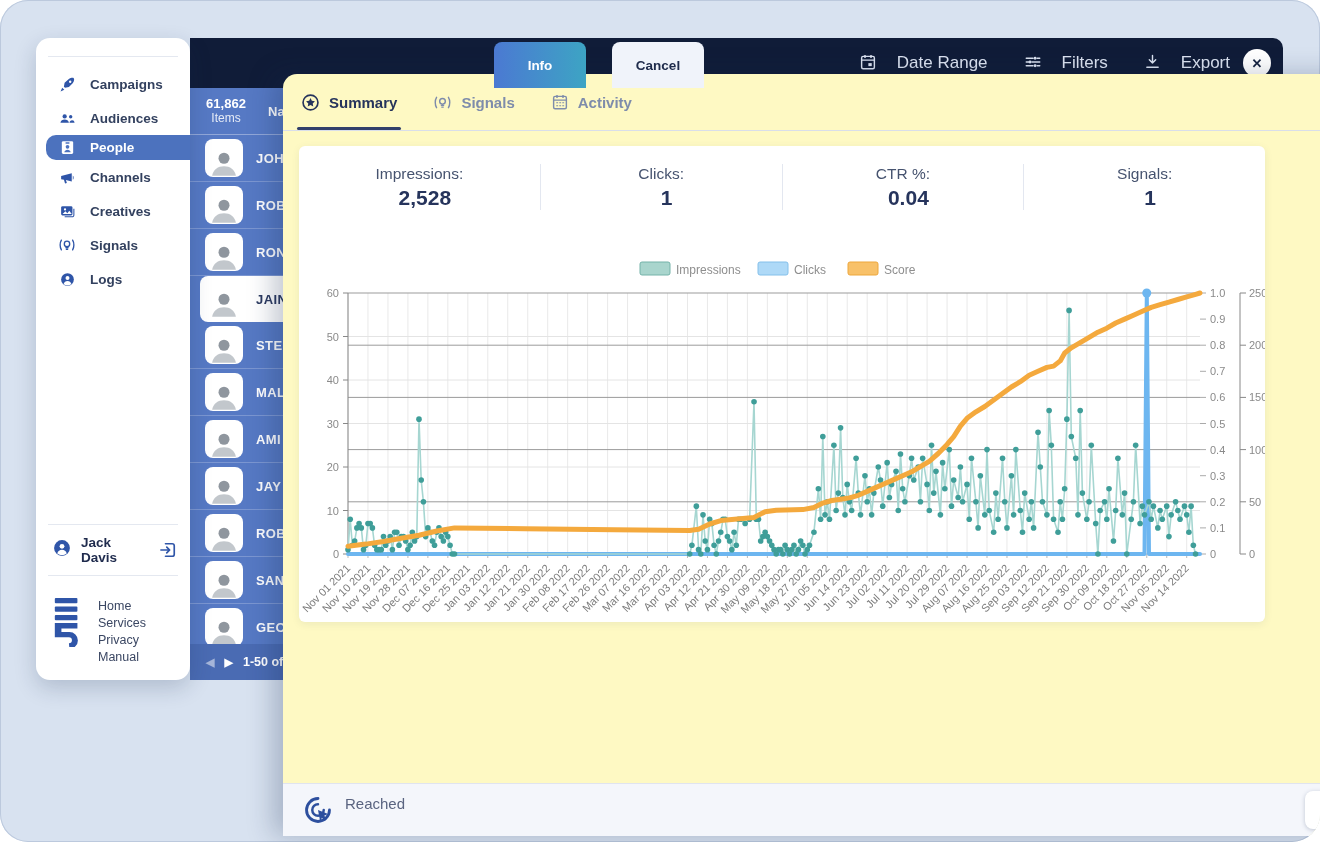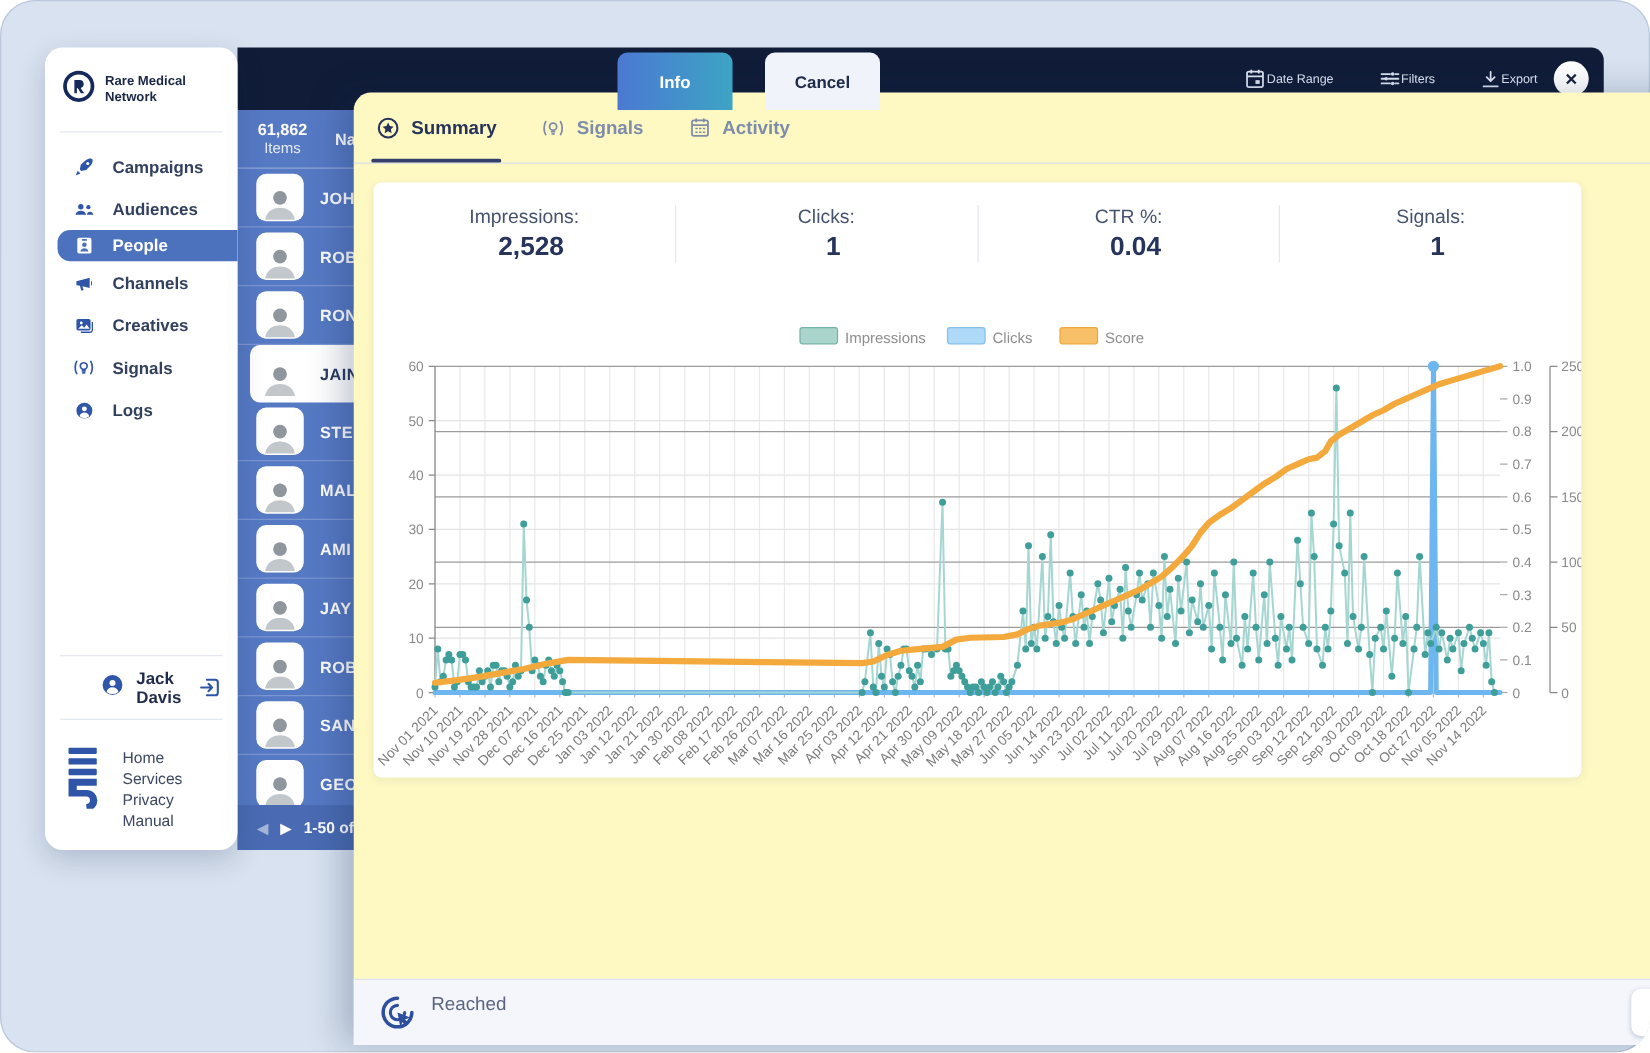--- a/index.html
+++ b/index.html
@@ -3,33 +3,33 @@
 <meta charset="utf-8">
 <style>
   html,body{margin:0;padding:0;background:#fff;font-family:"Liberation Sans",sans-serif;}
   .frame{position:relative;width:1320px;height:842px;background:#d8e2f0;border-radius:28px;overflow:hidden;box-shadow:inset 0 0 0 1px #bcc9dd;}
   
   .topbar{position:absolute;left:190px;top:38px;width:1093px;height:50px;background:#101c38;border-radius:0 10px 0 0;z-index:3;}
   .tab{position:absolute;top:42px;width:92px;height:46px;border-radius:8px 8px 0 0;display:flex;align-items:center;justify-content:center;font-size:13.5px;font-weight:bold;z-index:22;cursor:pointer;}
   .tab-info{left:494px;background:linear-gradient(90deg,#4b79d2,#3da4c4);color:#fff;}
   .tab-results{left:612px;background:#f0f3fa;color:#202c4c;}
   .tb-actions{position:absolute;right:90px;top:38px;height:50px;display:flex;align-items:center;gap:36px;z-index:5;}
-  .tb-action{display:flex;align-items:center;gap:0;color:#dde4f2;font-size:10px;cursor:pointer;}
+  .tb-action{display:flex;align-items:flex-start;gap:20px;color:#dde4f2;font-size:17px;cursor:pointer;}
   .tb-action svg{display:block;}
   .close-btn{position:absolute;left:1243px;top:49px;width:28px;height:28px;border-radius:50%;background:#fff;color:#15223f;display:flex;align-items:center;justify-content:center;font-size:13px;font-weight:bold;z-index:5;cursor:pointer;}
   
   .sidebar{position:absolute;left:36px;top:38px;width:154px;height:642px;background:#fff;border-radius:14px;box-shadow:0 8px 22px rgba(21,39,77,.20);z-index:30;}
   .brand{display:flex;align-items:center;gap:8px;padding:18px 12px 0 14px;}
   .brand-name{font-size:10.5px;font-weight:bold;color:#1a2747;line-height:1.15;}
   .side-divider{height:1px;background:#e4e8f0;margin:18px 12px 10px 12px;}
   .side-item{display:flex;align-items:center;gap:14px;height:34px;padding-left:22px;color:#33415f;font-size:13.5px;font-weight:bold;cursor:pointer;}
   .side-item .si-icon{width:18px;height:18px;display:flex;align-items:center;justify-content:center;color:#2f55a8;}
   .side-item.active{background:#4c72be;color:#fff;margin-left:10px;padding-left:12px;border-radius:10px 0 0 10px;height:25px;}
   .side-bottom{position:absolute;left:0;right:0;bottom:14px;}
-  .user-row{display:flex;align-items:center;gap:9px;padding:10px 12px 10px 16px;margin-left:28px;}
+  .user-row{display:flex;align-items:center;gap:9px;padding:10px 12px 10px 16px;}
   .user-name{font-size:13.5px;font-weight:bold;color:#1f2b4d;flex:1;}
   .logout{cursor:pointer;display:flex;}
   .side-footer{display:flex;gap:14px;padding:12px 0 0 16px;align-items:flex-start;}
   .f-link{font-size:12.5px;color:#3b4763;line-height:17px;cursor:pointer;}
   
   .people{position:absolute;left:190px;top:88px;width:275px;height:592px;background:#5679c4;z-index:2;overflow:hidden;}
   .p-head{display:flex;align-items:center;height:46px;border-bottom:1px solid rgba(255,255,255,.35);color:#fff;}
   .p-count{width:72px;text-align:center;line-height:1.15;}
   .p-count .c1{font-size:13px;font-weight:bold;}
   .p-count .c2{font-size:12px;opacity:.85;}
@@ -725,27 +725,20 @@
             </svg></span>
         <span>Reached</span>
       </div>
       <div class="cancel-btn">
         <span>Cancel</span>
       </div>
     </div>
   </div>
 
   <aside class="sidebar">
-    <div class="brand">
-      <span id="brand-logo"><svg viewBox="0 0 26 26" width="26" height="26">
-            <circle cx="13" cy="13" r="11" fill="none" stroke="#16295b" stroke-width="3"></circle>
-            <path d="M9.5 18.5V8h4a3.2 3.2 0 0 1 1 6.3l2.8 4.2h-2.6l-2.4-4h-.8v4z" fill="#16295b"></path>
-          </svg></span>
-      <span class="brand-name">Rare Medical Network</span>
-    </div>
     <div class="side-divider"></div>
     <div id="sidebar-items">
         <div class="side-item">
           <span class="si-icon">
             <svg viewBox="0 0 24 24" width="17" height="17" fill="#2f55a8">
               <path d="M13.5 4.5c3-2.3 6.3-2.5 7.3-1.5s.8 4.3-1.5 7.3l-5.3 5.3-5.5 1-1.6-1.6 1-5.5zM4.5 16.5l-2.3 5.3 5.3-2.3z"></path>
               <circle cx="15.8" cy="8.2" r="1.7" fill="#fff"></circle>
             </svg>
           </span>
           <span class="si-label">Campaigns</span>

